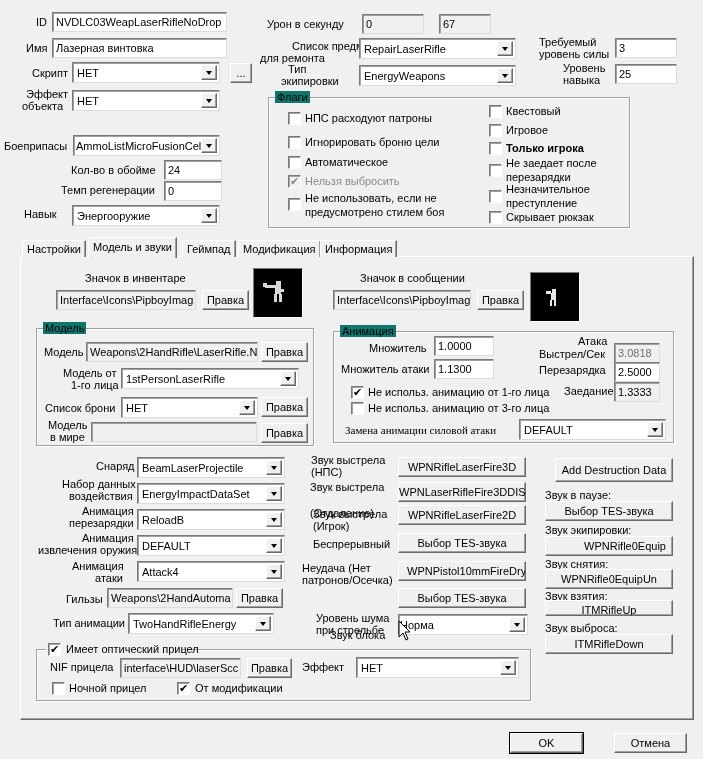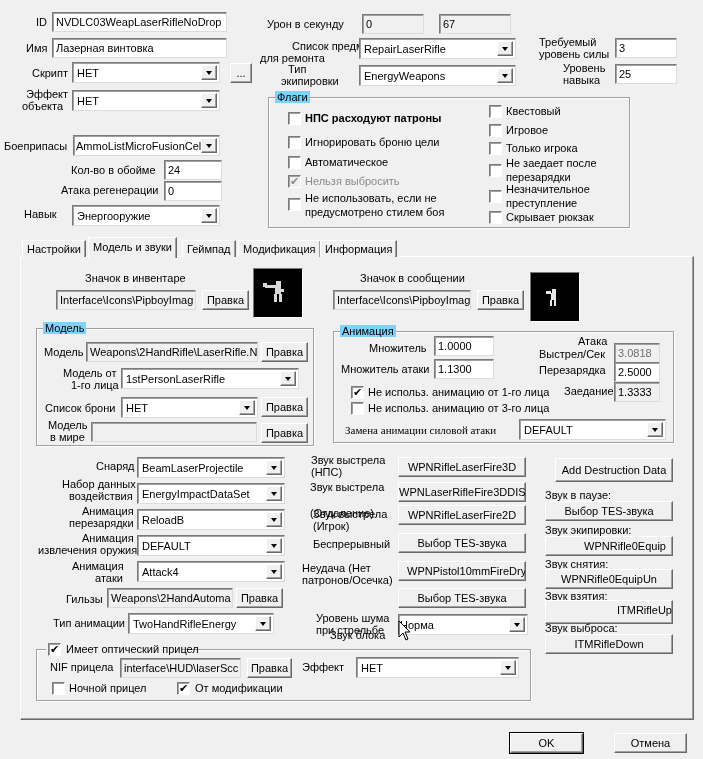--- a/index.html
+++ b/index.html
@@ -57,21 +57,21 @@
   .chk.on::after {
     content: "✔"; position: absolute; left: 1px; top: -2px; font-size: 11px; line-height: 14px; color: #000;
   }
   .chk.dis { background: #f0f0f0; }
   .chk.dis.on::after { color: #8a8a8a; }
   .group {
     position: absolute; border: 1px solid #a0a0a0;
     box-shadow: 1px 1px 0 #fff inset, 1px 1px 0 #fff;
   }
   .group .gt {
-    position: absolute; top: -7px; left: 6px; background: #7dd3fc; padding: 0 2px; line-height: 12px;
+    position: absolute; top: -7px; left: 6px; background: #0f766e; padding: 0 2px; line-height: 12px;
   }
   .gray { color: #8a8a8a; }
   .tabs-panel {
     position: absolute; left: 20px; top: 256px; width: 674px; height: 464px;
     border-top: 1px solid #fff; border-left: 1px solid #fff;
     border-right: 1px solid #696969; border-bottom: 1px solid #696969;
     box-shadow: inset -1px -1px 0 #a0a0a0;
   }
   .tab {
     position: absolute; top: 240px; height: 17px; background: #f0f0f0;
@@ -104,21 +104,21 @@
 
 <span class="lbl r" style="left:26px;top:88px;">Эффект</span>
 <span class="lbl r" style="left:22px;top:100px;">объекта</span>
 <div class="cb" style="left:72px;top:90px;width:148px;">
   <span class="val">НЕТ</span>
   <span class="arr"></span>
 </div>
 
 <span class="lbl" style="left:267px;top:18px;">Урон в секунду</span>
 <div class="tb ro" style="left:362px;top:14px;width:62px;">0</div>
-<div class="tb ro" style="left:439px;top:14px;width:72px;">67</div>
+<div class="tb ro" style="left:439px;top:14px;width:52px;">67</div>
 
 <span class="lbl" style="left:260px;top:40px;margin-left:32px;">Список предметов</span>
 <span class="lbl" style="left:260px;top:52px;">для ремонта</span>
 <div class="cb" style="left:359px;top:38px;width:157px;">
   <span class="val">RepairLaserRifle</span>
   <span class="arr"></span>
 </div>
 
 <span class="lbl" style="left:288px;top:63px;text-align:center;">Тип</span>
 <span class="lbl" style="left:281px;top:75px;">экипировки</span>
@@ -137,50 +137,50 @@
 
 <span class="lbl" style="left:4px;top:140px;">Боеприпасы</span>
 <div class="cb" style="left:73px;top:135px;width:147px;">
   <span class="val" style="left:2px;">AmmoListMicroFusionCell</span>
   <span class="arr"></span>
 </div>
 
 <span class="lbl" style="left:71px;top:164px;">Кол-во в обойме</span>
 <div class="tb" style="left:164px;top:160px;width:58px;">24</div>
 
-<span class="lbl" style="left:61px;top:184px;">Атака регенерации</span>
+<span class="lbl" style="left:61px;top:184px;">Темп регенерации</span>
 <div class="tb" style="left:164px;top:181px;width:58px;">0</div>
 
 <span class="lbl" style="left:24px;top:208px;">Навык</span>
 <div class="cb" style="left:72px;top:205px;width:148px;">
   <span class="val">Энергооружие</span>
   <span class="arr"></span>
 </div>
 
 <div class="group" style="left:268px;top:97px;width:362px;height:131px;">
   <span class="gt">Флаги</span>
 </div>
 <span class="chk" style="left:288px;top:112px;"></span>
-<span class="lbl" style="left:305px;top:112px;font-weight:bold;">НПС расходуют патроны</span>
+<span class="lbl" style="left:305px;top:112px;">НПС расходуют патроны</span>
 <span class="chk" style="left:288px;top:136px;"></span>
 <span class="lbl" style="left:305px;top:136px;">Игнорировать броню цели</span>
 <span class="chk" style="left:288px;top:156px;"></span>
 <span class="lbl" style="left:305px;top:156px;">Автоматическое</span>
 <span class="chk dis on" style="left:288px;top:175px;"></span>
 <span class="lbl gray" style="left:305px;top:175px;">Нельзя выбросить</span>
 <span class="chk" style="left:288px;top:198px;"></span>
 <span class="lbl" style="left:305px;top:192px;">Не  использовать, если не</span>
 <span class="lbl" style="left:305px;top:206px;">предусмотрено стилем боя</span>
 
 <span class="chk" style="left:489px;top:105px;"></span>
 <span class="lbl" style="left:506px;top:105px;">Квестовый</span>
 <span class="chk" style="left:489px;top:124px;"></span>
 <span class="lbl" style="left:506px;top:124px;">Игровое</span>
 <span class="chk" style="left:489px;top:142px;"></span>
-<span class="lbl" style="left:506px;top:142px;">Только игрока</span>
+<span class="lbl" style="left:506px;top:142px;font-weight:bold;">Только игрока</span>
 <span class="chk" style="left:489px;top:164px;"></span>
 <span class="lbl" style="left:506px;top:157px;">Не заедает после</span>
 <span class="lbl" style="left:506px;top:171px;">перезарядки</span>
 <span class="chk" style="left:489px;top:190px;"></span>
 <span class="lbl" style="left:506px;top:183px;">Незначительное</span>
 <span class="lbl" style="left:506px;top:197px;">преступление</span>
 <span class="chk" style="left:489px;top:211px;"></span>
 <span class="lbl" style="left:506px;top:211px;">Скрывает рюкзак</span>
 
 <div class="tabs-panel"></div>
@@ -352,21 +352,21 @@
 </svg>
 
 <div class="btn" style="left:555px;top:458px;width:118px;height:24px;line-height:22px;">Add Destruction Data</div>
 <span class="lbl" style="left:545px;top:489px;">Звук в паузе:</span>
 <div class="btn" style="left:545px;top:501px;width:128px;height:20px;">Выбор TES-звука</div>
 <span class="lbl" style="left:545px;top:524px;">Звук экипировки:</span>
 <div class="btn" style="left:545px;top:536px;width:128px;height:20px;padding-left:32px;">WPNRifle0Equip</div>
 <span class="lbl" style="left:545px;top:558px;">Звук снятия:</span>
 <div class="btn" style="left:545px;top:569px;width:128px;height:20px;">WPNRifle0EquipUn</div>
 <span class="lbl" style="left:545px;top:590px;">Звук взятия:</span>
-<div class="btn" style="left:545px;top:600px;width:128px;height:24px;text-align:right;">ITMRifleUp</div>
+<div class="btn" style="left:545px;top:600px;width:128px;height:16px;">ITMRifleUp</div>
 <span class="lbl" style="left:545px;top:622px;">Звук выброса:</span>
 <div class="btn" style="left:545px;top:634px;width:128px;height:20px;">ITMRifleDown</div>
 
 <div class="group" style="left:36px;top:649px;width:495px;height:52px;"></div>
 <div class="abs" style="left:46px;top:642px;width:135px;height:14px;background:#f0f0f0;"></div>
 <span class="chk on" style="left:48px;top:643px;"></span>
 <span class="lbl" style="left:66px;top:643px;">Имеет оптический прицел</span>
 
 <span class="lbl" style="left:50px;top:661px;">NIF прицела</span>
 <div class="tb ro" style="left:120px;top:658px;width:121px;">interface\HUD\laserScc</div>

